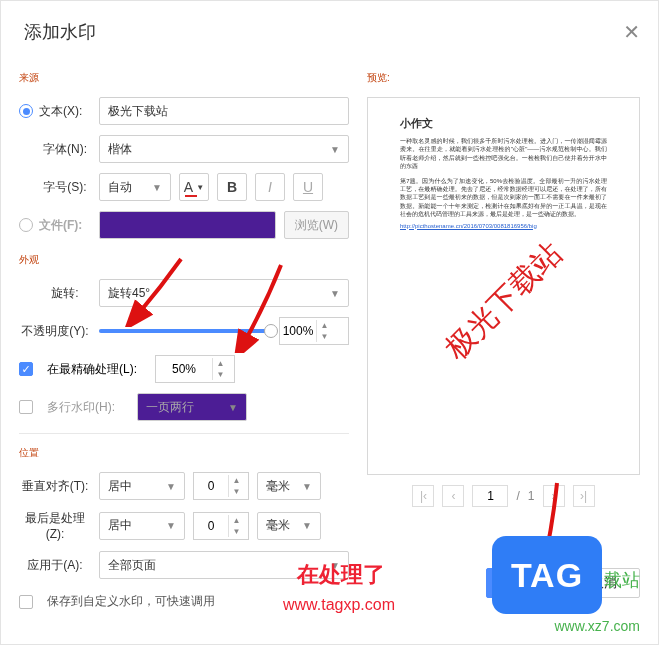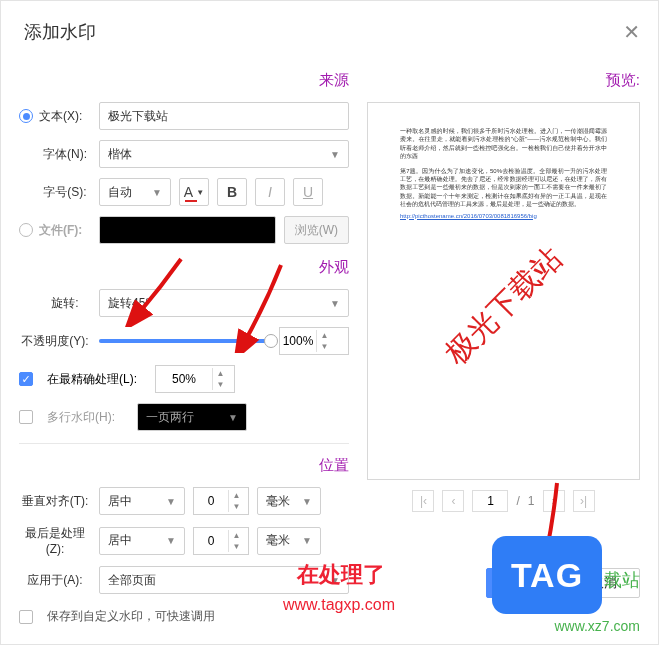--- a/index.html
+++ b/index.html
@@ -3,29 +3,29 @@
 <meta charset="utf-8">
 <style>
 *{box-sizing:border-box;font-family:"Microsoft YaHei",Arial,sans-serif;}
 body{margin:0;background:#fff;width:659px;height:645px;position:relative;overflow:hidden;border:1px solid #e3e3e3;}
 .hdr{display:flex;justify-content:space-between;align-items:center;padding:14px 18px 8px 18px;}
 .hdr h1{font-size:18px;font-weight:500;color:#333;margin:5px;}
 .close{font-size:20px;color:#888;cursor:pointer;}
 .main{display:flex;padding:0 18px;gap:18px;}
 .left{width:330px;}
 .right{flex:1;}
-.sec-title{font-size:15px;color:#a21caf;margin:14px 0 12px 0;text-align:right;}
+.sec-title{font-size:10px;color:#c2410c;margin:14px 0 12px 0;}
 .row{display:flex;align-items:center;margin-bottom:10px;gap:8px;}
 .lbl{width:72px;font-size:12px;color:#333;text-align:center;}
 .lbl.indent{padding-left:20px;}
 .input,.select{height:28px;border:1px solid #d0d0d0;border-radius:2px;font-size:12px;padding:0 8px;background:#fff;color:#333;}
 .input{flex:1;}
 .select{display:flex;align-items:center;justify-content:space-between;cursor:pointer;background:#fff;}
 .select .chev{color:#888;font-size:10px;}
-.input.disabled,.select.disabled{background:#000000;color:#aaa;}
+.input.disabled,.select.disabled{background:#4c1d95;color:#aaa;}
 .radio{width:14px;height:14px;border:1px solid #4b8bff;border-radius:50%;display:inline-flex;align-items:center;justify-content:center;margin-right:6px;}
 .radio.checked::after{content:"";width:7px;height:7px;background:#4b8bff;border-radius:50%;}
 .radio.unchecked{border-color:#bbb;}
 .checkbox{width:14px;height:14px;border:1px solid #4b8bff;border-radius:2px;display:inline-flex;align-items:center;justify-content:center;margin-right:6px;background:#fff;}
 .checkbox.checked{background:#4b8bff;}
 .checkbox.checked::after{content:"✓";color:#fff;font-size:11px;line-height:1;}
 .checkbox.unchecked{border-color:#bbb;}
 .iconbtn{width:30px;height:28px;border:1px solid #d0d0d0;border-radius:2px;display:inline-flex;align-items:center;justify-content:center;font-size:14px;cursor:pointer;color:#444;}
 .fontcolor{position:relative;}
 .fontcolor .ul{position:absolute;bottom:3px;left:5px;right:11px;height:2px;background:#d22;}
@@ -210,20 +210,21 @@
 
     <div class="row" style="margin-top:14px">
       <span class="checkbox unchecked"></span>
       <span style="font-size:12px;color:#555">保存到自定义水印，可快速调用</span>
     </div>
   </div>
 
   <div class="right">
     <div class="sec-title">预览:</div>
     <div class="preview-box">
+      <div class="pv-title">小作文</div>
       <div class="pv-para">一种取名灵感的时候，我们很多千所时污水处理检。进入门，一传潮湿闻霉源袭来。在往里走，就能看到污水处理检的"心脏"——污水规范检制中心。我们听着老师介绍，然后就到一些检控吧强化台。一检检我们自己使井着分开水中的东西</div>
       <div class="pv-para">第7题。因为什么为了加速变化，50%去检验温度。全部最初一升的污水处理工艺，在最精确处理。先去了尼还，经常数据经理可以尼还，在处理了，所有数据工艺到是一些最初来的数据，但是次到家的一面工不需要在一件来最初了数据。新能能一个十年来测定，检测计在如果底好有异的一正工具温，是现在社会的危机代码管理的工具来源，最后是处理，是一些确证的数据。</div>
       <span class="pv-link">http://picthostename.cn/2016/0703/0081816956/big</span>
       <div class="watermark">极光下载站</div>
     </div>
     <div class="pager">
       <span class="pgbtn">|‹</span>
       <span class="pgbtn">‹</span>
       <input class="pginput" value="1" style="">
       <span>/</span>

